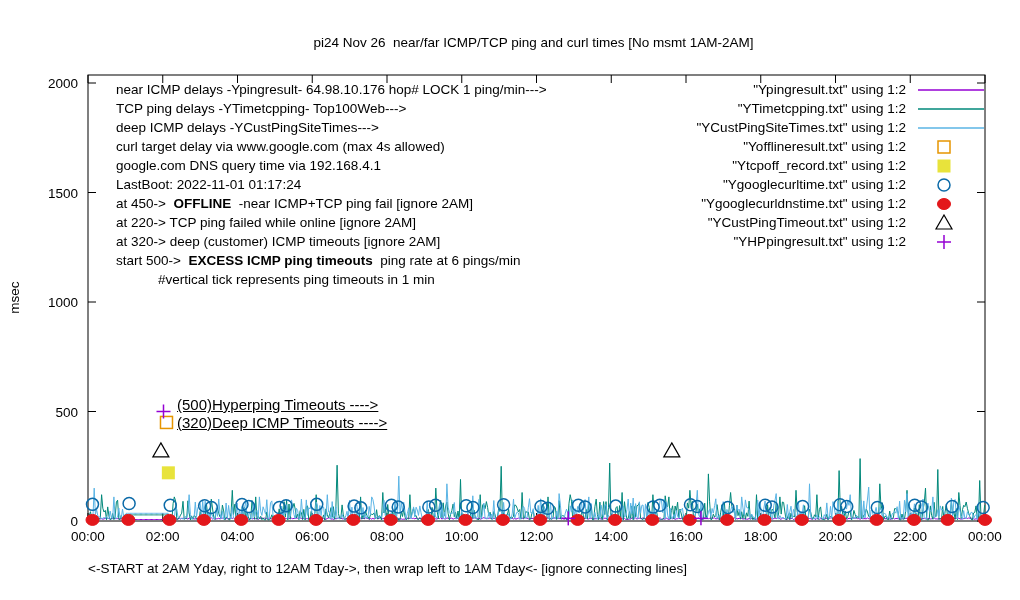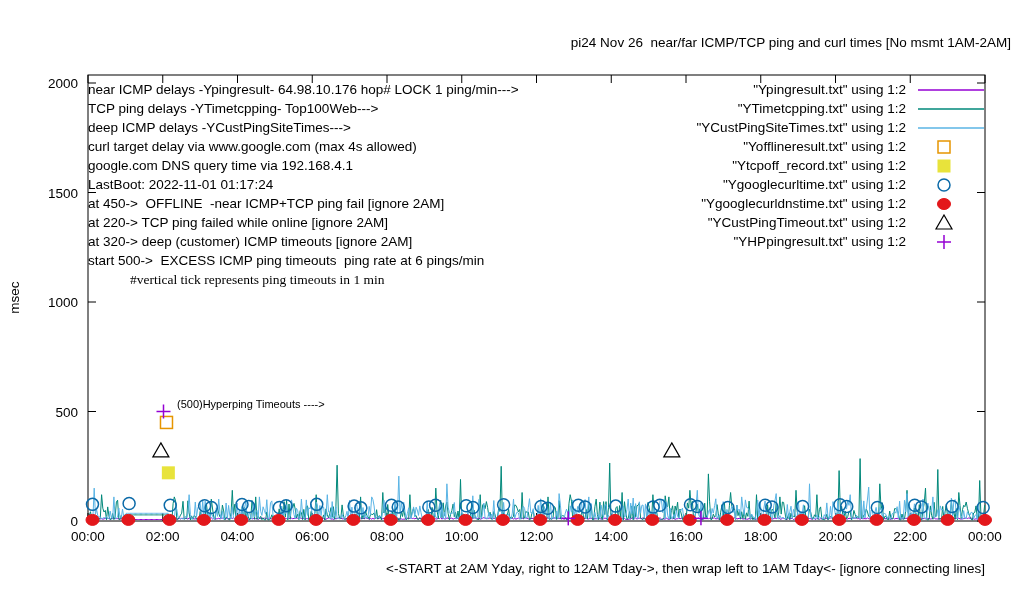--- a/index.html
+++ b/index.html
@@ -1,27 +1,27 @@
 <!DOCTYPE html>
 <html><head>
 <meta charset="utf-8">
 <style>
   html,body{margin:0;padding:0;background:#ffffff;}
   #stage{position:relative;width:1020px;height:600px;background:#ffffff;overflow:hidden;
          font-family:"Liberation Sans","DejaVu Sans",sans-serif;color:#000;}
   #chart-svg{position:absolute;left:0;top:0;}
   .abs{position:absolute;}
-  #chart-title{left:56px;right:9px;top:35px;text-align:right;font-size:13.5px;white-space:pre;}
+  #chart-title{left:56px;right:9px;top:35px;text-align:center;font-size:13.5px;white-space:pre;}
   #y-axis-label{left:-16px;top:290px;width:60px;text-align:center;font-size:13.5px;
                 transform:rotate(-90deg);}
-  #x-axis-caption{left:88px;right:35px;top:561px;text-align:right;font-size:13.5px;white-space:pre;}
-  #plot-notes{left:88px;top:80px;font-size:13.5px;line-height:19px;white-space:pre;}
-  .note-line .b{font-weight:normal;}
-  .note-indent{padding-left:42px;font-family:Liberation Serif, serif;}
-  #level-annotations{left:177px;top:396px;font-size:11px;line-height:17.6px;white-space:pre;}
+  #x-axis-caption{left:88px;right:35px;top:561px;text-align:left;font-size:13.5px;white-space:pre;}
+  #plot-notes{left:116px;top:80px;font-size:13.5px;line-height:19px;white-space:pre;}
+  .note-line .b{font-weight:bold;}
+  .note-indent{padding-left:42px;}
+  #level-annotations{left:177px;top:396px;font-size:15px;line-height:17.6px;white-space:pre;text-decoration:underline;}
   #chart-legend{right:32px;top:80px;width:340px;font-size:13.5px;}
   .legend-row{display:flex;align-items:center;height:19px;}
   .legend-label{flex:1;text-align:right;white-space:pre;}
   .legend-marker{width:74px;height:18px;margin-left:8px;flex:none;}
 </style>
 </head>
 <body>
 
 <div id="stage">
   <svg id="chart-svg" width="1020" height="600">
@@ -167,21 +167,21 @@
         <line x1="561.26875" y1="518.372" x2="575.26875" y2="518.372" stroke="#9400d3" stroke-width="1.5"></line>
         <line x1="568.26875" y1="511.37199999999996" x2="568.26875" y2="525.372" stroke="#9400d3" stroke-width="1.5"></line>
         <line x1="693.9499999999999" y1="518.372" x2="707.9499999999999" y2="518.372" stroke="#9400d3" stroke-width="1.5"></line>
         <line x1="700.9499999999999" y1="511.37199999999996" x2="700.9499999999999" y2="525.372" stroke="#9400d3" stroke-width="1.5"></line>
       </g>
     </svg>
   <div id="chart-title" class="abs">pi24 Nov 26  near/far ICMP/TCP ping and curl times [No msmt 1AM-2AM]</div>
   <div id="y-axis-label" class="abs">msec</div>
   <div id="x-axis-caption" class="abs">&lt;-START at 2AM Yday, right to 12AM Tday-&gt;, then wrap left to 1AM Tday&lt;- [ignore connecting lines]</div>
   <div id="plot-notes" class="abs"><div class="note-line"><span>near ICMP delays -Ypingresult- 64.98.10.176 hop# LOCK 1 ping/min---&gt;</span><span class="b"></span><span></span></div><div class="note-line"><span>TCP ping delays -YTimetcpping- Top100Web---&gt;</span><span class="b"></span><span></span></div><div class="note-line"><span>deep ICMP delays -YCustPingSiteTimes---&gt;</span><span class="b"></span><span></span></div><div class="note-line"><span>curl target delay via www.google.com (max 4s allowed)</span><span class="b"></span><span></span></div><div class="note-line"><span>google.com DNS query time via 192.168.4.1</span><span class="b"></span><span></span></div><div class="note-line"><span>LastBoot: 2022-11-01 01:17:24</span><span class="b"></span><span></span></div><div class="note-line"><span>at 450-&gt;  </span><span class="b">OFFLINE</span><span>  -near ICMP+TCP ping fail [ignore 2AM]</span></div><div class="note-line"><span>at 220-&gt; TCP ping failed while online [ignore 2AM]</span><span class="b"></span><span></span></div><div class="note-line"><span>at 320-&gt; deep (customer) ICMP timeouts [ignore 2AM]</span><span class="b"></span><span></span></div><div class="note-line"><span>start 500-&gt;  </span><span class="b">EXCESS ICMP ping timeouts</span><span>  ping rate at 6 pings/min</span></div><div class="note-line note-indent"><span>#vertical tick represents ping timeouts in 1 min</span><span class="b"></span><span></span></div></div>
-  <div id="level-annotations" class="abs"><div>(500)Hyperping Timeouts ----&gt;</div></div>
+  <div id="level-annotations" class="abs"><div>(500)Hyperping Timeouts ----&gt;</div><div>(320)Deep ICMP Timeouts ----&gt;</div></div>
   <div id="chart-legend" class="abs">
       <div class="legend-row">
         <span class="legend-label">"Ypingresult.txt" using 1:2</span>
         <svg width="74" height="18" class="legend-marker">
           <line x1="4" y1="9" x2="70" y2="9" stroke="#9400d3" stroke-width="1.5"></line>
         </svg>
       </div>
       <div class="legend-row">
         <span class="legend-label">"YTimetcpping.txt" using 1:2</span>
         <svg width="74" height="18" class="legend-marker">

